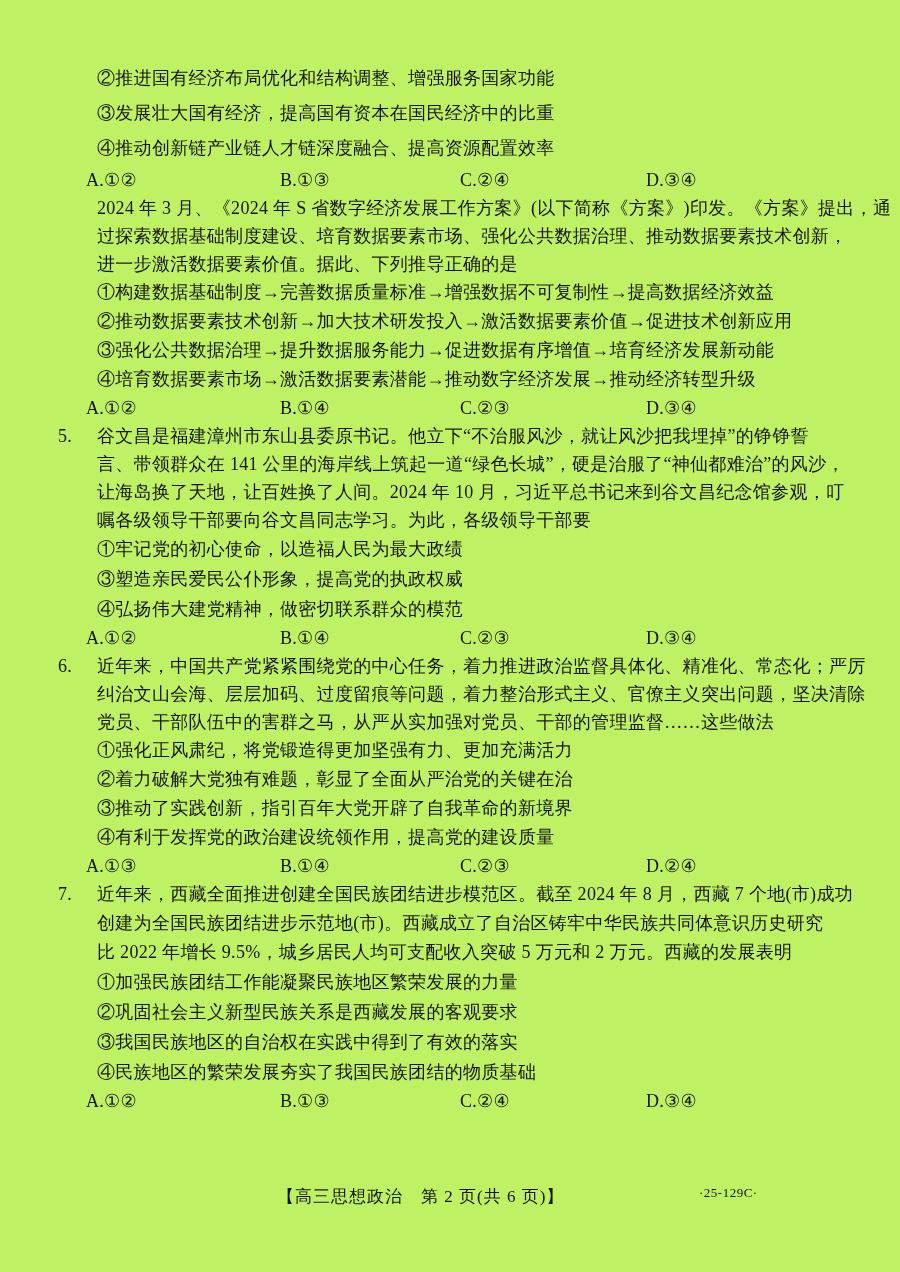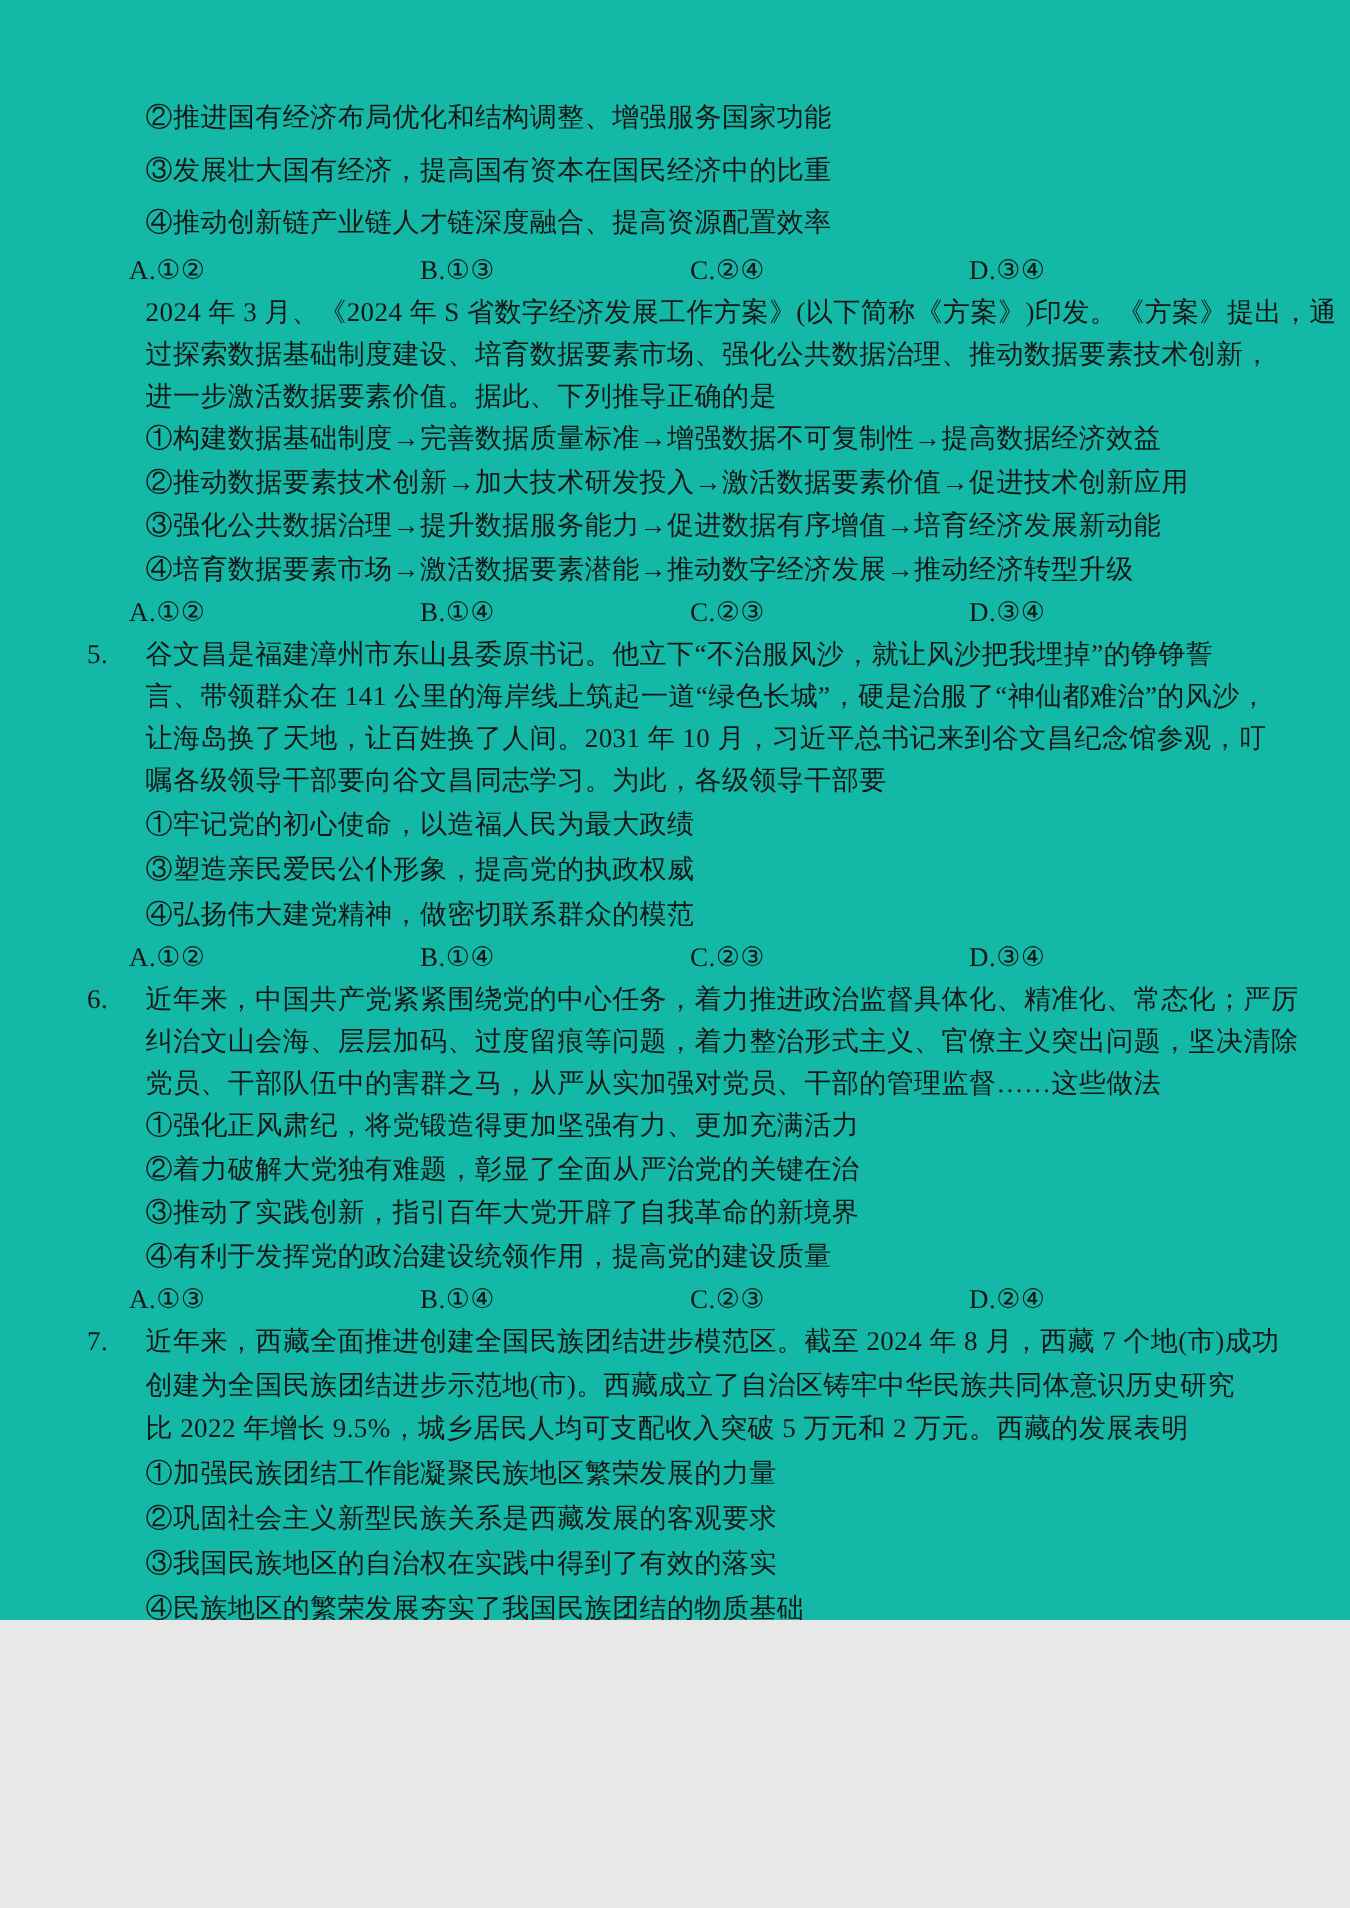--- a/index.html
+++ b/index.html
@@ -1,19 +1,19 @@
 <!DOCTYPE html>
 <html><head>
 <meta charset="utf-8">
 <style>
   html,body{margin:0;padding:0;background:#e8e8e8;}
   .sheet{
     position:relative;
-    width:900px;height:1080px;
-    background:#14b8a6;
+    width:900px;height:1272px;
+    background:#bef264;
     color:#161616;
     font-family:"Liberation Serif","DejaVu Serif",serif;
     overflow:hidden;
   }
   .content{position:absolute;top:61px;left:58px;width:792px;}
   .line{
     font-size:18px;
     line-height:28px;
     letter-spacing:0.3px;
     white-space:nowrap;
@@ -74,21 +74,21 @@
         <span>B.①④</span>
         <span>C.②③</span>
         <span>D.③④</span>
       </div>
     </section>
 
     <section class="q">
       <span class="qnum">5.</span>
       <div class="line">谷文昌是福建漳州市东山县委原书记。他立下“不治服风沙，就让风沙把我埋掉”的铮铮誓</div>
       <div class="line">言、带领群众在 141 公里的海岸线上筑起一道“绿色长城”，硬是治服了“神仙都难治”的风沙，</div>
-      <div class="line">让海岛换了天地，让百姓换了人间。2031 年 10 月，习近平总书记来到谷文昌纪念馆参观，叮</div>
+      <div class="line">让海岛换了天地，让百姓换了人间。2024 年 10 月，习近平总书记来到谷文昌纪念馆参观，叮</div>
       <div class="line">嘱各级领导干部要向谷文昌同志学习。为此，各级领导干部要</div>
       <div class="line lh30">①牢记党的初心使命，以造福人民为最大政绩</div>
       <div class="line lh30">③塑造亲民爱民公仆形象，提高党的执政权威</div>
       <div class="line lh30">④弘扬伟大建党精神，做密切联系群众的模范</div>
       <div class="choices">
         <span>A.①②</span>
         <span>B.①④</span>
         <span>C.②③</span>
         <span>D.③④</span>
       </div>

